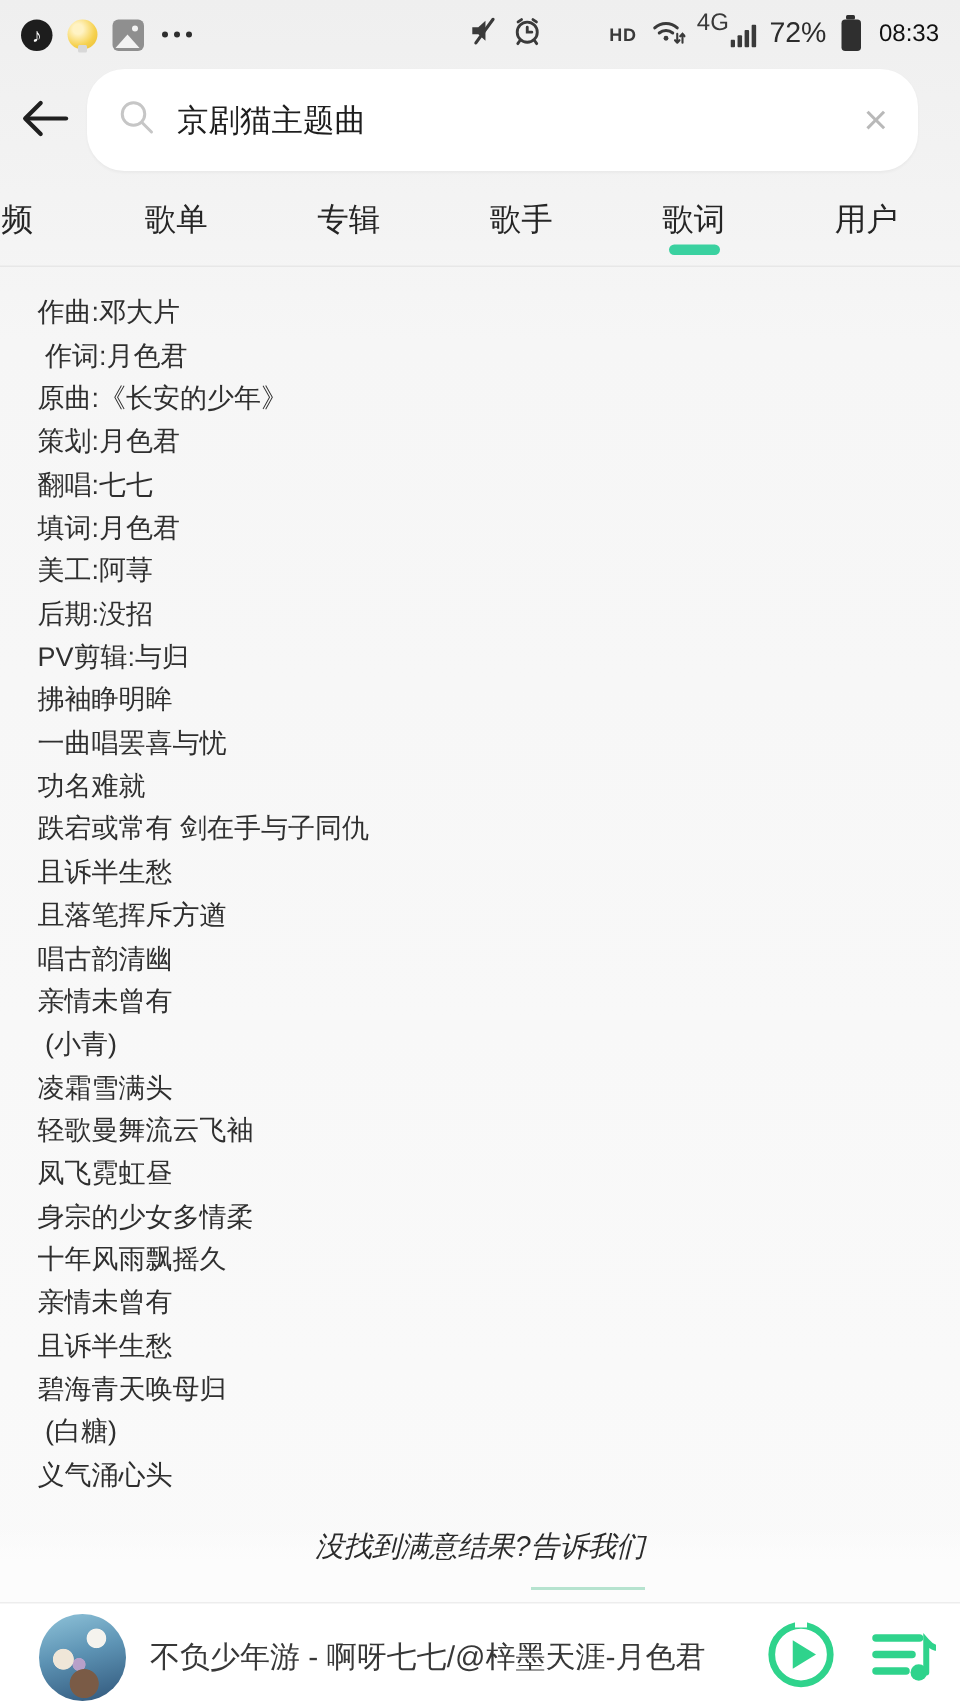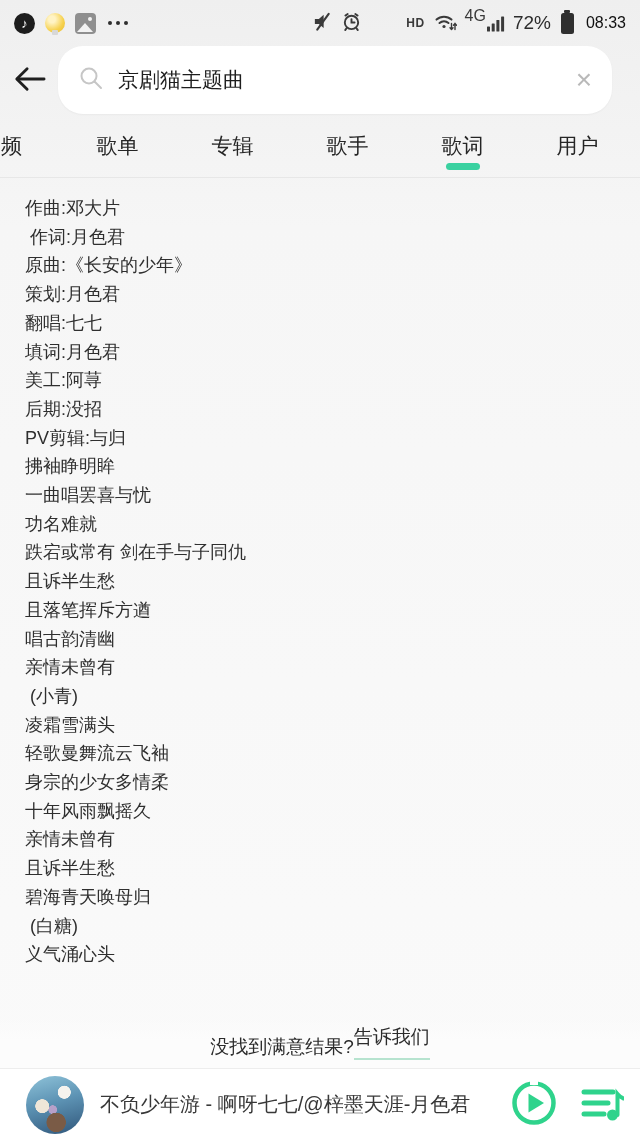--- a/index.html
+++ b/index.html
@@ -49,22 +49,22 @@
   .tab-first { width:34px; justify-content:flex-start; padding-left:1px; overflow:hidden; }
   .tab-second { margin-left:26px; }
   .tab.active::after { content:''; position:absolute; bottom:7px; left:50%; transform:translateX(-50%);
     width:34px; height:7px; border-radius:3.5px; background:#3AD1A0; }
 
   
   .content { flex:0 0 840px; padding:16px 0 0 25px; overflow:hidden; }
   .lyric-line { font-size:18px; line-height:28.7px; color:#2f2f2f; white-space:pre; }
 
   
-  .footer { flex:0 0 50px; display:flex; align-items:flex-end; justify-content:center; padding-bottom:8px;
-    background:linear-gradient(180deg, rgba(252,252,252,0) 0%, #fcfcfc 45%); font-size:19px; color:#2b2b2b; }
+  .footer { flex:0 0 50px; display:flex; justify-content:center; padding-bottom:8px;
+    background:linear-gradient(180deg, rgba(252,252,252,0) 0%, #fcfcfc 45%); font-size:19px; color:#2b2b2b;font-style:italic; }
   .footer-link { border-bottom:2px solid #b6e3cf; padding-bottom:8px; }
 
   
   .player { flex:0 0 72px; background:#ffffff; border-top:1px solid #ededed; display:flex; align-items:center; }
   .album { width:58px; height:58px; border-radius:50%; margin-left:26px; flex:0 0 58px;
     background:
       radial-gradient(circle at 66% 28%, #f5f3ee 0 11%, rgba(245,243,238,0) 12%),
       radial-gradient(circle at 28% 52%, #efe6d8 0 13%, rgba(239,230,216,0) 14%),
       radial-gradient(circle at 52% 80%, #7a5b46 0 17%, rgba(122,91,70,0) 18%),
       radial-gradient(circle at 46% 58%, #b7a0c9 0 9%, rgba(183,160,201,0) 10%),
@@ -194,20 +194,21 @@
     <div class="lyric-line">唱古韵清幽</div>
 
     <div class="lyric-line">亲情未曾有</div>
 
     <div class="lyric-line"> (小青)</div>
 
     <div class="lyric-line">凌霜雪满头</div>
 
     <div class="lyric-line">轻歌曼舞流云飞袖</div>
 
+    <div class="lyric-line">凤飞霓虹昼</div>
 
     <div class="lyric-line">身宗的少女多情柔</div>
 
     <div class="lyric-line">十年风雨飘摇久</div>
 
     <div class="lyric-line">亲情未曾有</div>
 
     <div class="lyric-line">且诉半生愁</div>
 
     <div class="lyric-line">碧海青天唤母归</div>

